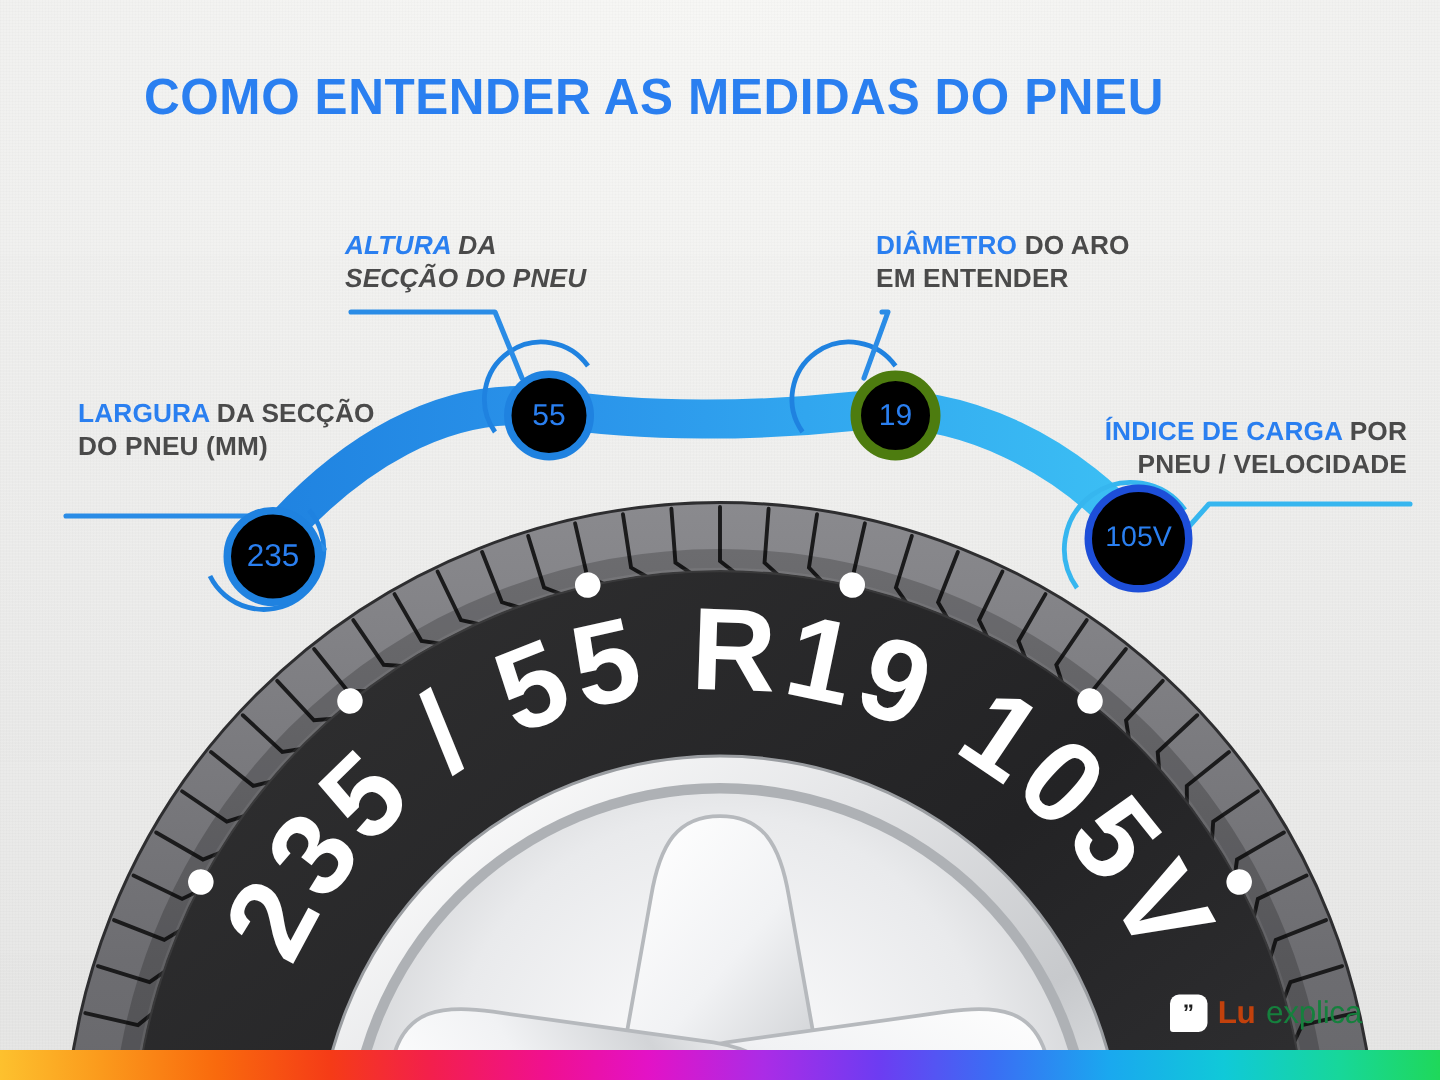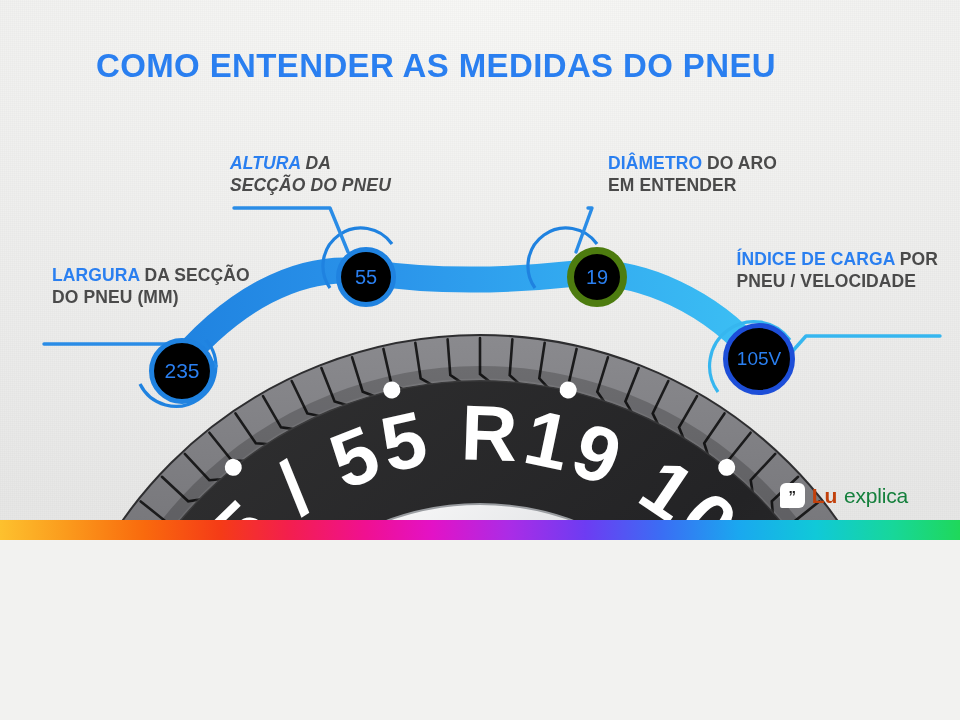--- a/index.html
+++ b/index.html
@@ -3,21 +3,21 @@
 <meta charset="utf-8">
 <style>
   * { margin:0; padding:0; box-sizing:border-box; }
   html,body { width:960px; height:720px; }
   body {
     font-family:"Liberation Sans", sans-serif;
     background:#f2f2f0;
     overflow:hidden;
     position:relative;
   }
-  #stage { position:absolute; inset:0; width:960px; height:540px; overflow:hidden; }
+  #stage { position:absolute; inset:0; width:960px; height:720px; overflow:hidden; }
 
   
   .bg {
     position:absolute; inset:0;
     background:
       repeating-linear-gradient(0deg, rgba(0,0,0,.012) 0 1px, rgba(255,255,255,.012) 1px 2px),
       repeating-linear-gradient(90deg, rgba(0,0,0,.010) 0 1px, rgba(255,255,255,.010) 1px 2px),
       radial-gradient(130% 100% at 50% 0%, #f7f7f5 0%, #ececeb 70%, #e7e7e6 100%);
   }
 
@@ -30,22 +30,22 @@
     white-space:nowrap;
     transform:scaleX(.97);
     transform-origin:left center;
   }
 
   
   .label { position:absolute; font-size:17.5px; font-weight:bold; line-height:1.28; color:#4a4a4a; letter-spacing:.1px; white-space:nowrap; }
   .label .hl { color:#2a7ff0; }
   .lbl-largura  { left:24px;  top:264px;margin-left:28px; }
   .lbl-altura   { left:230px; top:152px;font-style:italic; }
-  .lbl-diametro { left:584px; top:152px;margin-left:24px; }
-  .lbl-indice   { right:22px; top:248px; }
+  .lbl-diametro { left:584px; top:152px; }
+  .lbl-indice   { right:22px; top:276px; text-align:right; }
   .lbl-indice .hl { color:#2a7ff0; }
 
   
   svg.layer { position:absolute; left:0; top:0; width:960px; height:720px; overflow:visible; }
 
   
   .bub {
     position:absolute;
     border-radius:50%;
     background:#000000;

